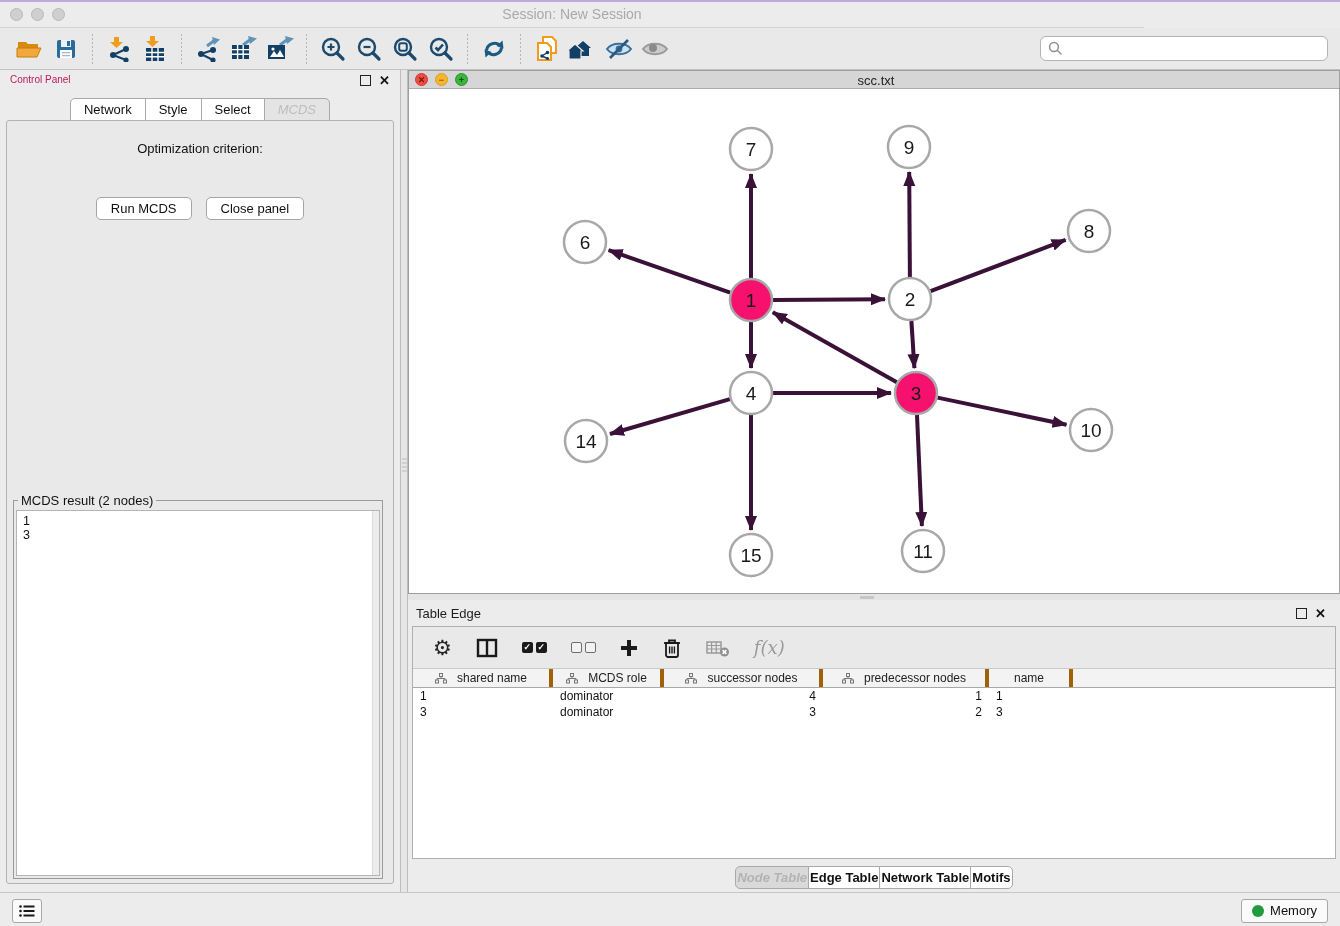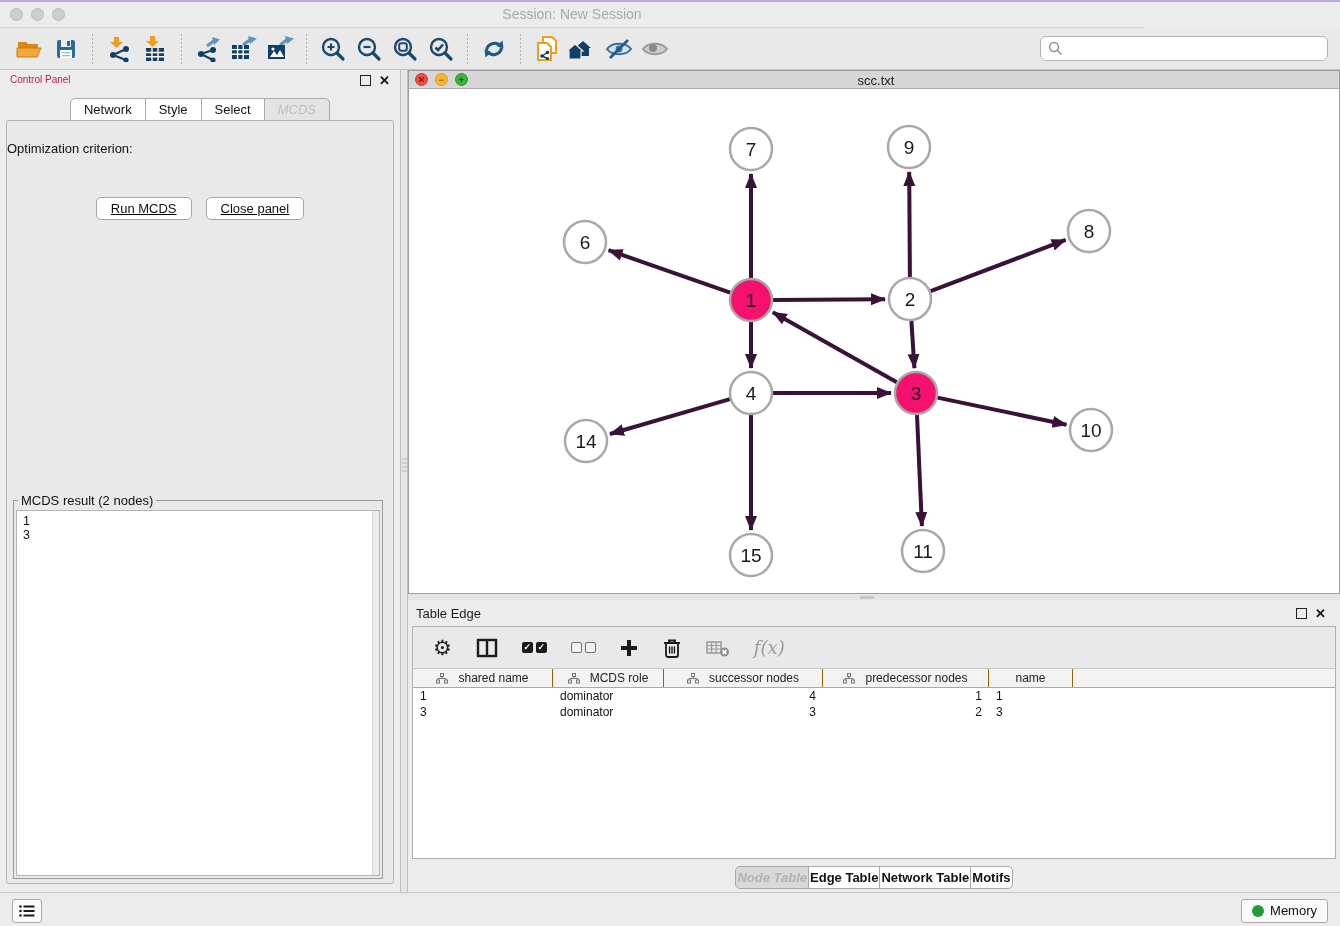--- a/index.html
+++ b/index.html
@@ -36,29 +36,29 @@
 
   .tabs-row { position:absolute; left:0; top:28px; width:100%; display:flex; justify-content:center; }
   .tab { border:1px solid #a9a9a9; background:#fff; color:#111; font-size:13px; padding:3px 13px;
          margin-left:-1px; }
   .tab:first-child { border-radius:5px 0 0 0; margin-left:0; }
   .tab:last-child { border-radius:0 5px 0 0; }
   .tab.active { background:#e4e4e4; color:#bdbdbd;font-style:italic; }
 
   .cp-content { position:absolute; left:6px; right:6px; top:50px; bottom:8px; background:#e9e9e9;
                 border:1px solid #b3b3b3; border-radius:3px; }
-  .opt-label { position:absolute; top:20px; left:0; right:0; font-size:13px; color:#111; }
+  .opt-label { position:absolute; top:20px; left:0; right:0; text-align:center; font-size:13px; color:#111; }
   .dropdown { position:absolute; top:43px; left:36px; width:312px; height:23px; background:#fff;
               border:1px solid #a6a6a6; border-radius:5px; display:flex; align-items:center;
               font-size:13px; padding-left:10px; color:#111; }
   .dd-stepper { margin-left:auto; margin-right:7px; display:flex; flex-direction:column; gap:2px; }
   .dd-stepper i { width:0; height:0; border-left:4px solid transparent; border-right:4px solid transparent; display:block; }
   .dd-up { border-bottom:5px solid #555; }
   .dd-down { border-top:5px solid #555; }
-  .btn-row { position:absolute; top:76px; left:0; right:0; display:flex; justify-content:center; gap:14px;text-decoration:underline; }
+  .btn-row { position:absolute; top:76px; left:0; right:0; display:flex; justify-content:center; gap:14px; }
   .pbtn { background:#fff; border:1px solid #a6a6a6; border-radius:5px; font-size:13px; color:#111;
           padding:3px 14px; }
   .mcds-fieldset { position:absolute; left:6px; right:10px; top:372px; bottom:4px;
                    border:1px solid #9a9a9a; padding:2px; }
   .mcds-fieldset legend { font-size:13px; color:#111; padding:0 3px; margin-left:2px; }
   .result-box { position:relative; width:100%; height:100%; background:#fff; border:1px solid #b5b5b5; }
   .result-box pre { font-family:"Liberation Sans", sans-serif; font-size:12.5px; color:#111; padding:3px 6px; }
   .scroll-track { position:absolute; right:0; top:0; bottom:0; width:7px; background:#ededed; border-left:1px solid #dcdcdc; }
 
   
@@ -95,21 +95,21 @@
   .tpt-icon { display:flex; align-items:center; justify-content:center; }
   .gear-glyph { font-size:21px; color:#262626; line-height:20px; }
   .chk-pair { display:flex; gap:3px; }
   .chk { width:11px; height:11px; background:#1a1a1a; border-radius:2px; color:#fff; font-size:9px;
          line-height:11px; text-align:center; font-weight:bold; }
   .unchk { width:11px; height:11px; background:#f2f2f2; border:1.6px solid #6e6e6e; border-radius:2px; }
   .fx-label { font-family:"DejaVu Serif", serif; font-style:italic; font-size:18px; color:#9a9a9a; }
 
   .grid-head { display:flex; height:19px; background:#f3f3f3; border-bottom:1px solid #a8a8a8; }
   .gh-cell { display:flex; align-items:center; justify-content:center; gap:10px; font-size:12px;
-             color:#222; border-right:1px solid #a16207; height:100%; }
+             color:#222; border-right:4px solid #a16207; height:100%; }
   .grid-row { display:flex; height:16px; font-size:12px; color:#111; }
   .gr-cell { padding:0 7px; overflow:hidden; white-space:nowrap; line-height:16px; }
   .al-right { text-align:right; }
 
   .bottom-tabs { position:absolute; left:0; right:0; top:272px; display:flex; justify-content:center; }
   .bottom-tabs .tab { padding:3px 1px; font-size:13px; font-weight:bold; }
   .bottom-tabs .tab:first-child { border-radius:5px 0 0 5px; }
   .bottom-tabs .tab:last-child { border-radius:0 5px 5px 0; }
   .bottom-tabs .tab.active { background:#d9d9d9; color:#b3b3b3; }
 

